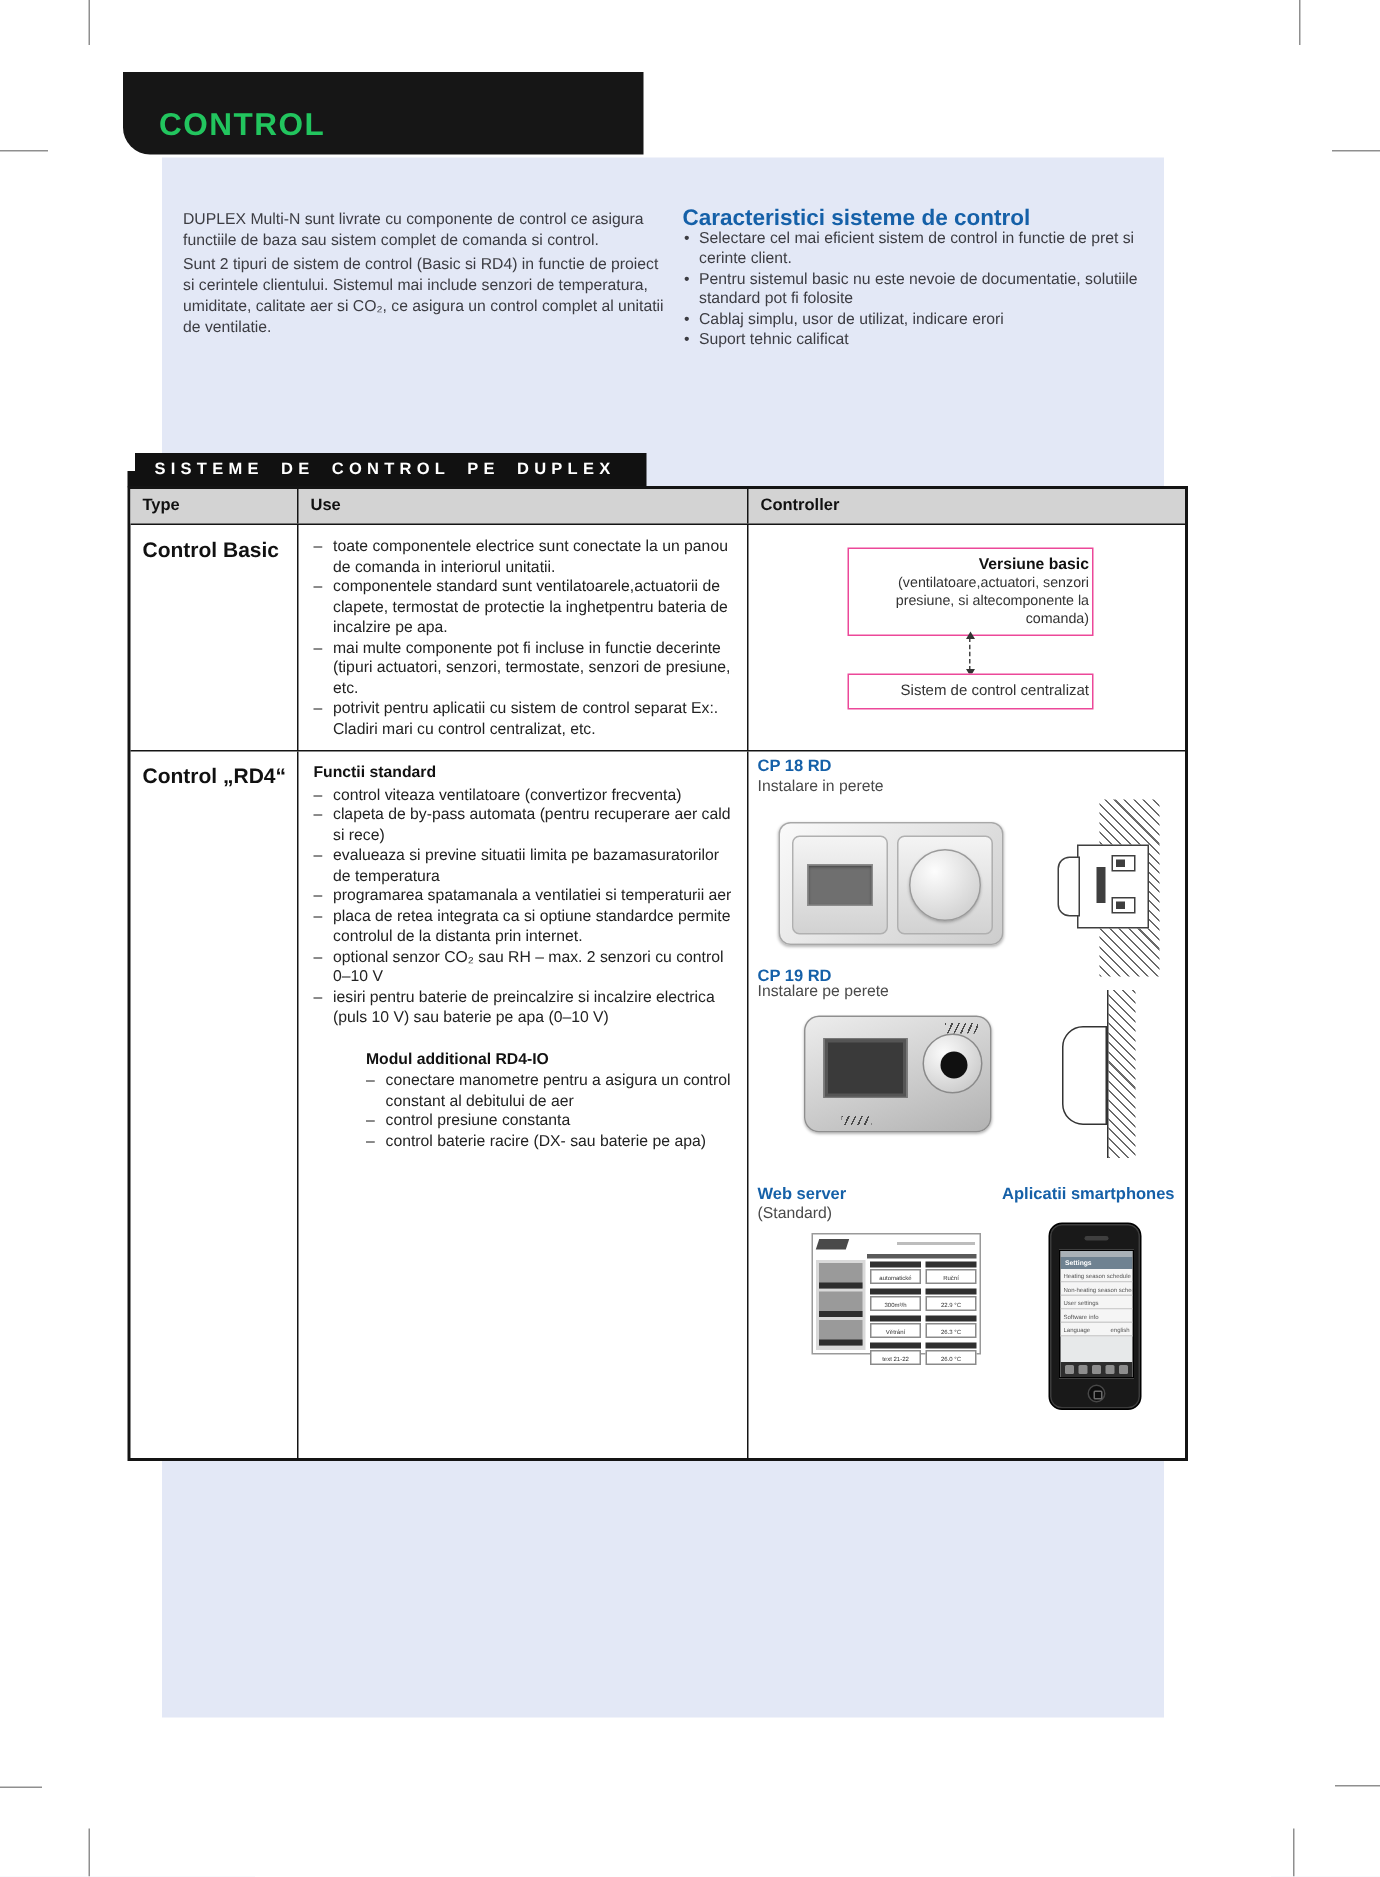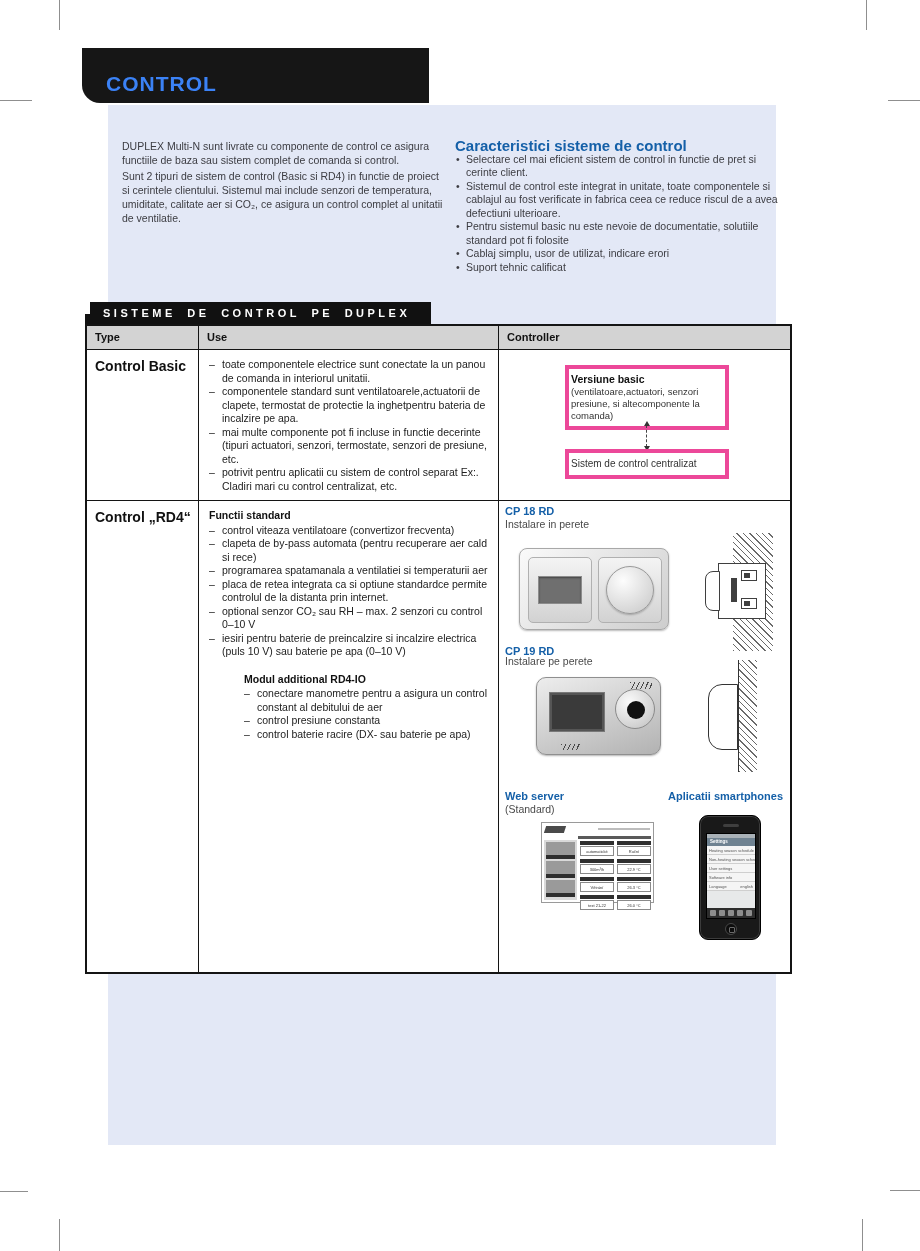--- a/index.html
+++ b/index.html
@@ -5,21 +5,21 @@
   * { margin:0; padding:0; box-sizing:border-box; }
   body { background:#ffffff; font-family:"Liberation Sans", sans-serif; }
   .page { position:relative; width:920px; height:1251px; background:#fff; overflow:hidden; }
 
   
   .crop { position:absolute; background:#8f8f8f; }
 
   
   .title-banner { position:absolute; left:82px; top:48px; width:347px; height:55px;
     background:#161616; border-radius:0 0 0 18px; }
-  .title-banner .t { position:absolute; left:24px; bottom:7px; color:#3b82f6; font-size:21px;
+  .title-banner .t { position:absolute; left:24px; bottom:7px; color:#22c55e; font-size:21px;
     font-weight:bold; letter-spacing:1px; }
 
   
   .blue-panel { position:absolute; left:108px; top:105px; width:668px; height:1040px; background:#e3e8f6; }
 
   
   .intro { position:absolute; left:122px; top:139px; width:322px; font-size:10.5px; line-height:14px; color:#3c3c42; }
   .intro p + p { margin-top:2px; }
 
   
@@ -50,22 +50,22 @@
   .row-basic { height:151px; }
   .row-rd4 { flex:1; }
   .type-cell { font-weight:bold; font-size:14px; color:#111; padding:8px 0 0 8px; }
   .use-cell { font-size:10.5px; line-height:13.5px; color:#222; padding:8px 10px 0 10px; }
   .use-cell .dash-list div { position:relative; padding-left:13px; }
   .use-cell .dash-list div::before { content:"\2013"; position:absolute; left:0; top:0; }
   .use-cell h4 { font-size:10.5px; color:#111; margin:0 0 1px 0; }
   .use-cell .block2 { margin-top:14px;margin-left:35px; }
 
   
-  .diag-box { position:absolute; left:66px; width:164px; border:4px solid #ec4899; background:#fff;
-    text-align:left; font-size:9.5px; line-height:12px; color:#333; padding:4px 2px; }
+  .diag-box { position:absolute; left:66px; width:164px; border:1px solid #ec4899; background:#fff;
+    text-align:right; font-size:9.5px; line-height:12px; color:#333; padding:4px 2px; }
   .diag-box .bt { font-size:10.5px; font-weight:bold; color:#111; margin-bottom:1px; }
   .diag-arrow { position:absolute; left:147px; top:75px; height:22px; width:1px;
     border-left:1px dashed #444; }
   .diag-arrow::before, .diag-arrow::after { content:""; position:absolute; left:-3.5px;
     border-left:3.5px solid transparent; border-right:3.5px solid transparent; }
   .diag-arrow::before { top:-4px; border-bottom:5px solid #333; }
   .diag-arrow::after { bottom:-4px; border-top:5px solid #333; }
   .diag-box2 { top:99px; padding:5px 2px; font-size:10px; color:#333; }
 
   
@@ -170,21 +170,20 @@
   <div class="intro">
     <p>DUPLEX Multi-N sunt livrate cu componente de control ce asigura functiile de baza sau sistem complet de comanda si control.</p>
     <p>Sunt 2 tipuri de sistem de control (Basic si RD4) in functie de proiect si cerintele clientului. Sistemul mai include senzori de temperatura, umiditate, calitate aer si CO₂, ce asigura un control complet al unitatii de ventilatie.</p>
   </div>
 
   <div class="features">
     <h3>Caracteristici sisteme de control</h3>
     <ul>
 
     <li>Selectare cel mai eficient sistem de control in functie de pret si cerinte client.</li>
-        <li>Sistemul de control este integrat in unitate, toate componentele si cablajul au fost verificate in fabrica ceea ce reduce riscul de a avea defectiuni ulterioare.</li>
         <li>Pentru sistemul basic nu este nevoie de documentatie, solutiile standard pot fi folosite</li>
         <li>Cablaj simplu, usor de utilizat, indicare erori</li>
         <li>Suport tehnic calificat</li>
       </ul>
   </div>
 
   <div class="section-banner">SISTEME DE CONTROL PE DUPLEX MULTI-N</div>
   <div class="section-notch"></div>
 
   <div class="ctl-table">
@@ -217,20 +216,21 @@
     </div>
 
     <div class="t-row row-rd4">
       <div class="c c1 type-cell">Control „RD4“</div>
       <div class="c c2 use-cell">
         <h4>Functii standard</h4>
         <div class="dash-list">
 
         <div>control viteaza ventilatoare (convertizor frecventa)</div>
             <div>clapeta de by-pass automata (pentru recuperare aer cald si rece)</div>
+            <div>evalueaza si previne situatii limita pe bazamasuratorilor de temperatura</div>
             <div>programarea spatamanala a ventilatiei si temperaturii aer</div>
             <div>placa de retea integrata ca si optiune standardce permite controlul de la distanta prin internet.</div>
             <div>optional senzor CO₂ sau RH – max. 2 senzori cu control 0–10 V</div>
             <div>iesiri pentru baterie de preincalzire si incalzire electrica (puls 10 V) sau baterie pe apa (0–10 V)</div>
           </div>
         <div class="block2">
           <h4>Modul additional RD4-IO</h4>
           <div class="dash-list">
 
           <div>conectare manometre pentru a asigura un control constant al debitului de aer</div>

